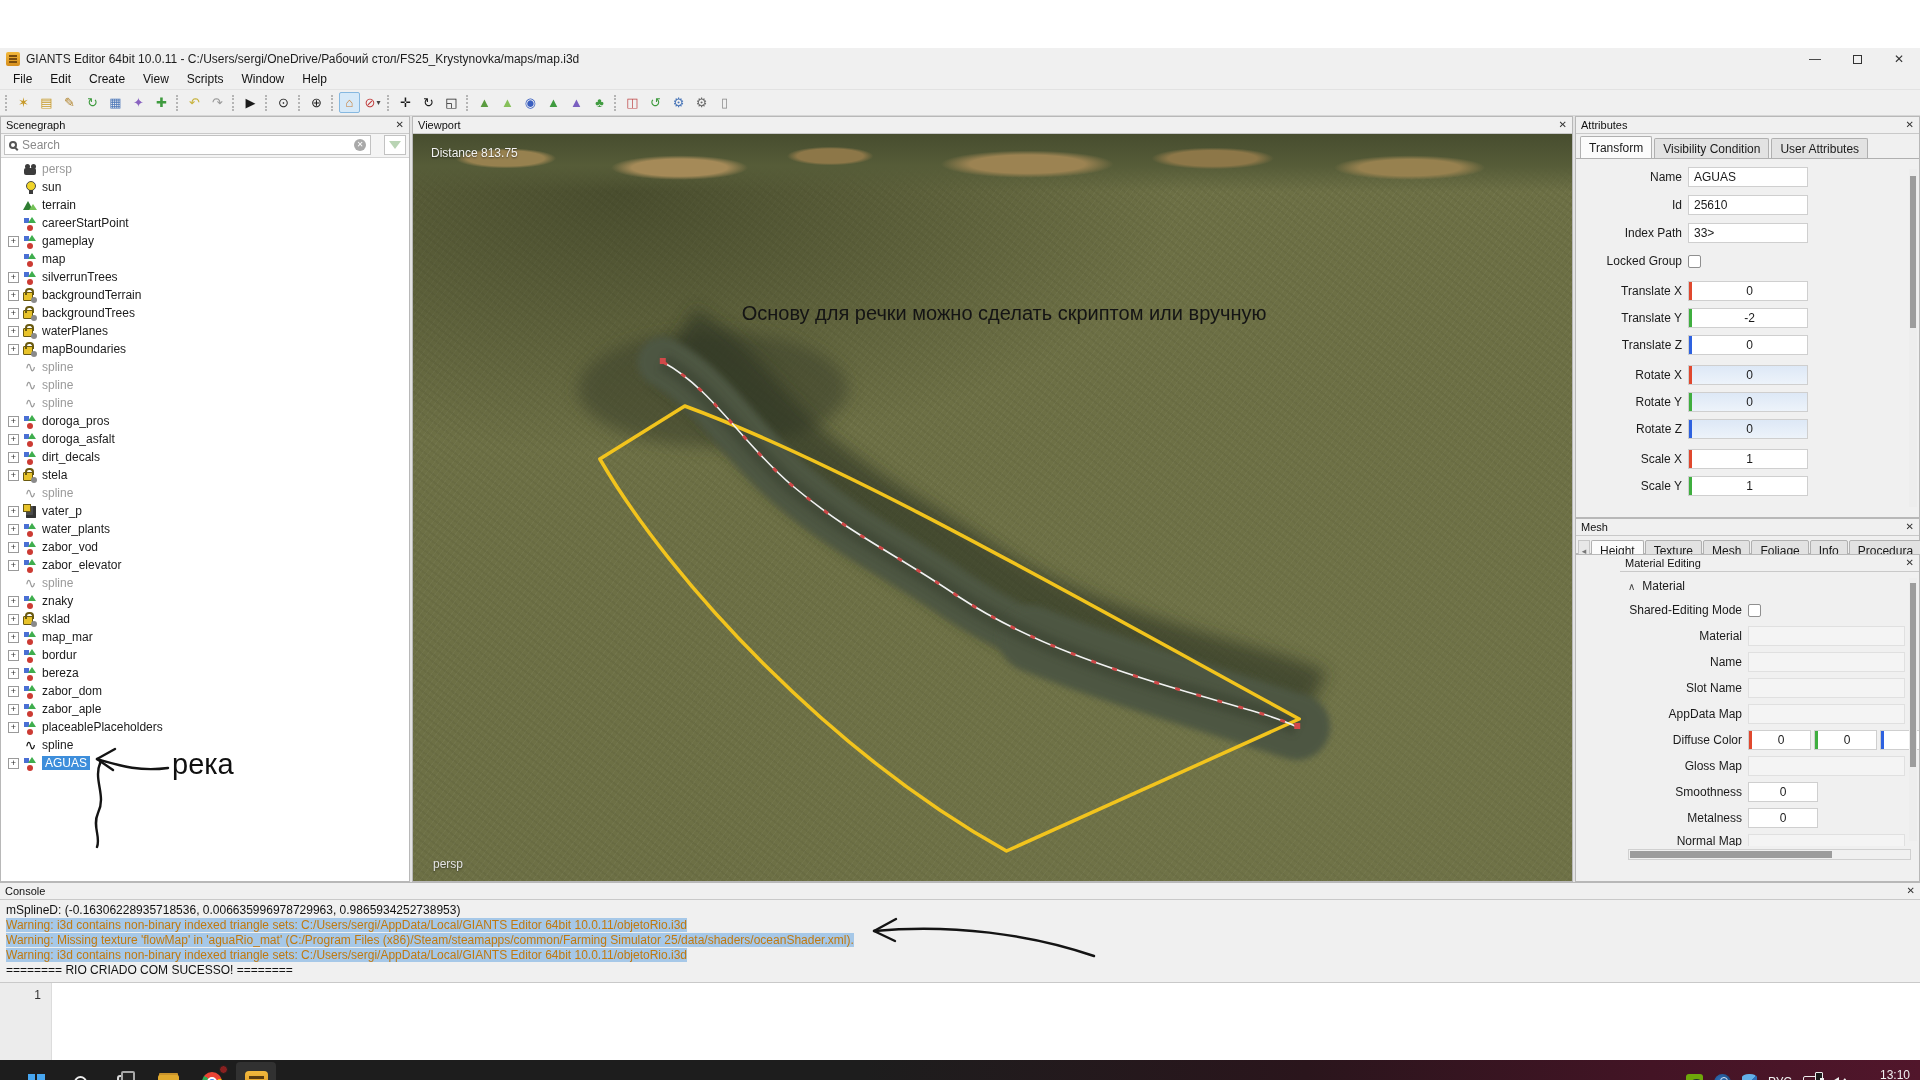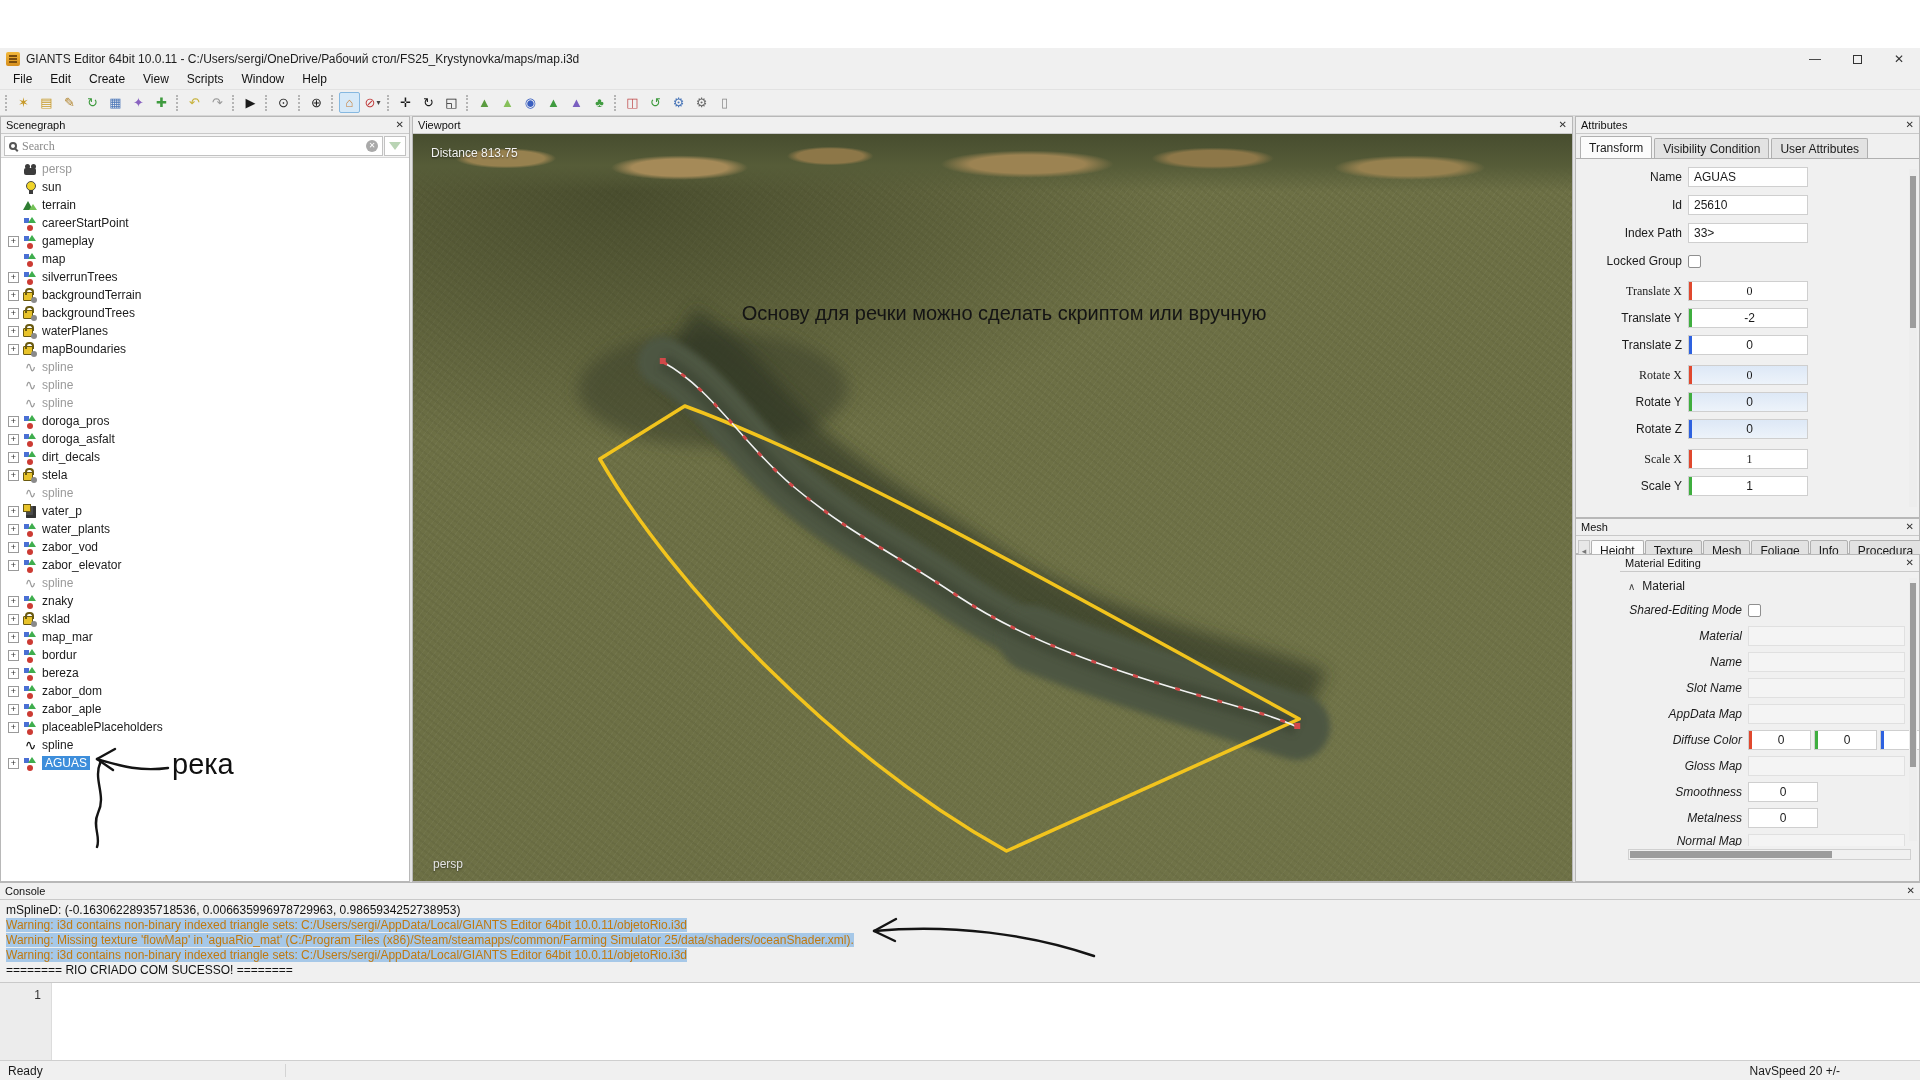--- a/index.html
+++ b/index.html
@@ -27,21 +27,21 @@
   .tbtn.active { background:#d6e9f8; border-color:#86b8e0; }
   .tbtn .dd { font-size:8px; color:#444; margin-left:1px; }
 
   
   .main { flex:none; height:766px; display:flex; background:#e3e3e3; }
   .panel { background:#f0f0f0; border:1px solid #b8b8b8; display:flex; flex-direction:column; }
   .phead { height:17px; background:#f0f0f0; border-bottom:1px solid #c9c9c9; display:flex; align-items:center; padding:0 5px; font-size:11px; color:#101010; flex:none; }
   .phead .x { margin-left:auto; font-size:10px; color:#333; line-height:1; }
 
   .scenegraph { width:410px; flex:none; margin-right:2px; }
-  .searchbar { height:24px; background:#f4f4f4; border-bottom:1px solid #d5d5d5; display:flex; align-items:flex-start; padding:2px 3px; flex:none; gap:1px;font-family:Liberation Serif, serif; }
+  .searchbar { height:24px; background:#f4f4f4; border-bottom:1px solid #d5d5d5; display:flex; align-items:flex-end; padding:2px 3px; flex:none; gap:13px; }
   .searchbox { flex:1; height:20px; background:#fff; border:1px solid #c2c2c2; display:flex; align-items:center; padding:0 4px; gap:5px; }
   .mag { width:8px; height:8px; border:2px solid #555; border-radius:50%; position:relative; flex:none; }
   .mag::after { content:""; position:absolute; width:2px; height:5px; background:#555; right:-2px; bottom:-4px; transform:rotate(-45deg); }
   .searchbox .ph { color:#8a8a8a; flex:1; }
   .clear-ic { width:12px; height:12px; border-radius:50%; background:#a9a9a9; color:#fff; font-size:8px; line-height:12px; text-align:center; flex:none; }
   .funnelbox { width:22px; height:20px; background:#fff; border:1px solid #c2c2c2; display:flex; align-items:center; justify-content:center; }
   .funnel { width:0; height:0; border-left:6px solid transparent; border-right:6px solid transparent; border-top:8px solid #b9d4b4; position:relative; }
   .tree { flex:1; background:#fff; overflow:hidden; padding-top:2px; }
   .trow { display:flex; align-items:center; height:18px; padding-left:7px; gap:4px; }
   .exp { width:11px; height:11px; border:1px solid #9a9a9a; background:#fff; font-size:9px; line-height:9px; text-align:center; color:#333; flex:none; }
@@ -91,21 +91,21 @@
   .vp-note { position:absolute; left:51%; transform:translateX(-50%); top:168px; font-size:20px; color:#141414; white-space:nowrap; }
 
   
   .rightcol { width:345px; flex:none; display:flex; flex-direction:column; }
   .attributes { height:402px; flex:none; }
   .tabs { display:flex; align-items:flex-end; background:#f0f0f0; border-bottom:1px solid #b0b0b0; padding:3px 4px 0; flex:none; height:25px; }
   .tab { height:20px; padding:0 8px; display:flex; align-items:center; border:1px solid #b0b0b0; border-bottom:none; background:#e2e2e2; margin-right:2px; border-radius:2px 2px 0 0; white-space:nowrap; }
   .tab.active { background:#fbfbfb; height:22px; }
   .fields { flex:1; position:relative; padding-top:8px; overflow:hidden; }
   .frow { display:flex; align-items:center; height:20px; margin:0 10px 7px 0; }
-  .frow.gap { margin-top:10px;font-family:Liberation Serif, serif; }
+  .frow.gap { margin-top:10px; }
   .frow.mb8 { margin-bottom:8px; }
   .flabel { width:112px; text-align:right; padding-right:6px; flex:none; white-space:nowrap; }
   .finput { width:120px; height:20px; background:#fff; border:1px solid #cfcfcf; display:flex; align-items:center; position:relative; overflow:hidden; }
   .finput.tint { background:linear-gradient(#dde8f6,#edf3fa); }
   .finput .axis { width:3px; height:100%; flex:none; }
   .finput .val { flex:1; text-align:center; }
   .finput .val.left { text-align:left; padding-left:5px; }
   .cbox { width:13px; height:13px; background:#fff; border:1px solid #8f8f8f; border-radius:2px; flex:none; }
   .vscroll { position:absolute; right:2px; top:10px; bottom:10px; width:8px; background:#ededed; }
   .vthumb { position:absolute; left:1px; right:1px; top:2%; height:45%; background:#9c9c9c; }
@@ -114,21 +114,21 @@
   .meshtabs { display:flex; align-items:center; padding:4px 2px 0; gap:1px; }
   .tarrow { width:12px; height:22px; display:flex; align-items:center; justify-content:center; color:#777; font-size:9px; background:#e8e8e8; border:1px solid #c6c6c6; flex:none; }
   .mtab { height:22px; padding:0 8px; display:flex; align-items:center; border:1px solid #b0b0b0; background:#e2e2e2; border-radius:2px 2px 0 0; white-space:nowrap; }
   .mtab.active { background:#fbfbfb; border-bottom-color:#fbfbfb; }
 
   .material { flex:1;padding-left:44px; }
   .matbody { flex:1; position:relative; padding-top:4px; overflow:hidden; }
   .secrow { display:flex; align-items:center; gap:7px; height:20px; padding-left:8px; margin-bottom:4px; }
   .caret { font-size:10px; color:#444; }
   .mrow { display:flex; align-items:center; height:20px; margin:0 14px 6px 0; }
-  .mrow .flabel { width:128px;font-style:italic; }
+  .mrow .flabel { width:128px; }
   .minput { height:20px; background:#f4f4f4; border:1px solid #e0e0e0; }
   .minput.wide { width:186px; }
   .minput.small { width:70px; background:#fff; border-color:#cfcfcf; display:flex; align-items:center; }
   .minput.small .val { flex:1; text-align:center; }
   .rgbwrap { display:flex; gap:3px; }
   .rgbbox { width:63px; height:20px; background:#fff; border:1px solid #cfcfcf; display:flex; align-items:center; overflow:hidden; }
   .rgbbox .axis { width:3px; height:100%; flex:none; }
   .rgbbox .val { flex:1; text-align:center; }
   .mrow.partial { height:12px; overflow:hidden; align-items:flex-start; margin-bottom:2px; }
   .hscroll { height:11px; margin:3px 8px 4px; background:#f0f0f0; border:1px solid #d0d0d0; position:relative; }
@@ -793,25 +793,20 @@
         <p class="cline warn"><span class="hl">Warning: Missing texture 'flowMap' in 'aguaRio_mat' (C:/Program Files (x86)/Steam/steamapps/common/Farming Simulator 25/data/shaders/oceanShader.xml).</span></p>
         <p class="cline warn"><span class="hl">Warning: i3d contains non-binary indexed triangle sets: C:/Users/sergi/AppData/Local/GIANTS Editor 64bit 10.0.11/objetoRio.i3d</span></p>
         <p class="cline">======== RIO CRIADO COM SUCESSO! ========</p>
       </div>
     <div class="ceditor">
       <div class="gutter">1</div>
       <div style="flex:1;"></div>
     </div>
   </div>
 
-  <div class="statusbar">
-    <span class="left">Ready</span>
-    <span class="sdiv"></span>
-    <span class="right">NavSpeed 20 +/-</span>
-  </div>
 
   <div class="taskbar">
     <div class="tkbtn">
         <span class="win11">
           <i></i>
           <i></i>
           <i></i>
           <i></i>
         </span>
       </div>

